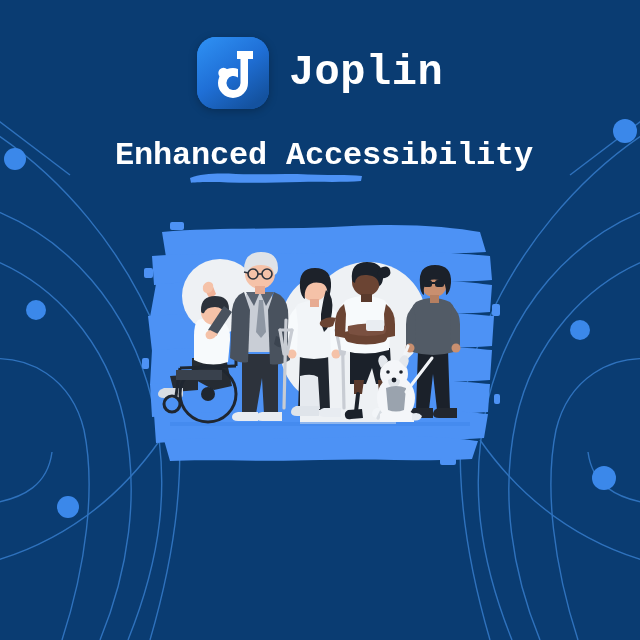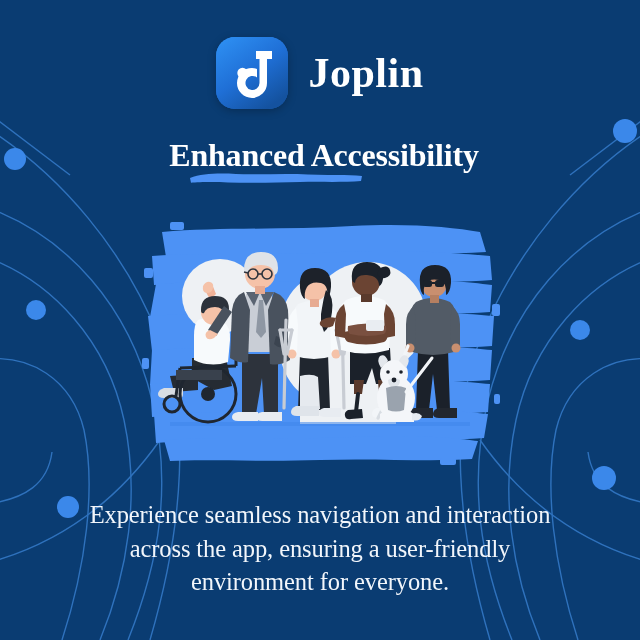--- a/index.html
+++ b/index.html
@@ -9,21 +9,21 @@
     background: #071f3d;
   }
   * { box-sizing: border-box; }
 
   .poster {
     position: relative;
     width: 640px;
     height: 640px;
     overflow: hidden;
     background: #0a3c72;
-    font-family: Liberation Serif, serif;
+    font-family: Liberation Mono, monospace;
     padding-left: 40px;
   }
 
   
   .bg-decor {
     position: absolute;
     inset: 0;
     width: 640px;
     height: 640px;
     pointer-events: none;
@@ -398,15 +398,14 @@
         <circle cx="248" cy="164" r="1.8" fill="#1b212a"></circle>
         <circle cx="261" cy="164" r="1.8" fill="#1b212a"></circle>
 
         <path d="M 246 180 q 10 -4 20 0 l -2 22 q -8 3 -16 0 Z" fill="#9aa3ae"></path>
         <path d="M 266 184 L 292 150" stroke="#f2f5f8" stroke-width="3" fill="none" stroke-linecap="round"></path>
         <path d="M 272 206 q 6 -3 10 2 q -2 6 -10 4 Z" fill="#e8ecf1"></path>
       </g>
     </svg>
   </div>
 
-  <div class="body-copy">Experience seamless navigation and interaction across the app, ensuring a user-friendly environment for everyone.</div>
 
 </div>
 
 </body></html>

